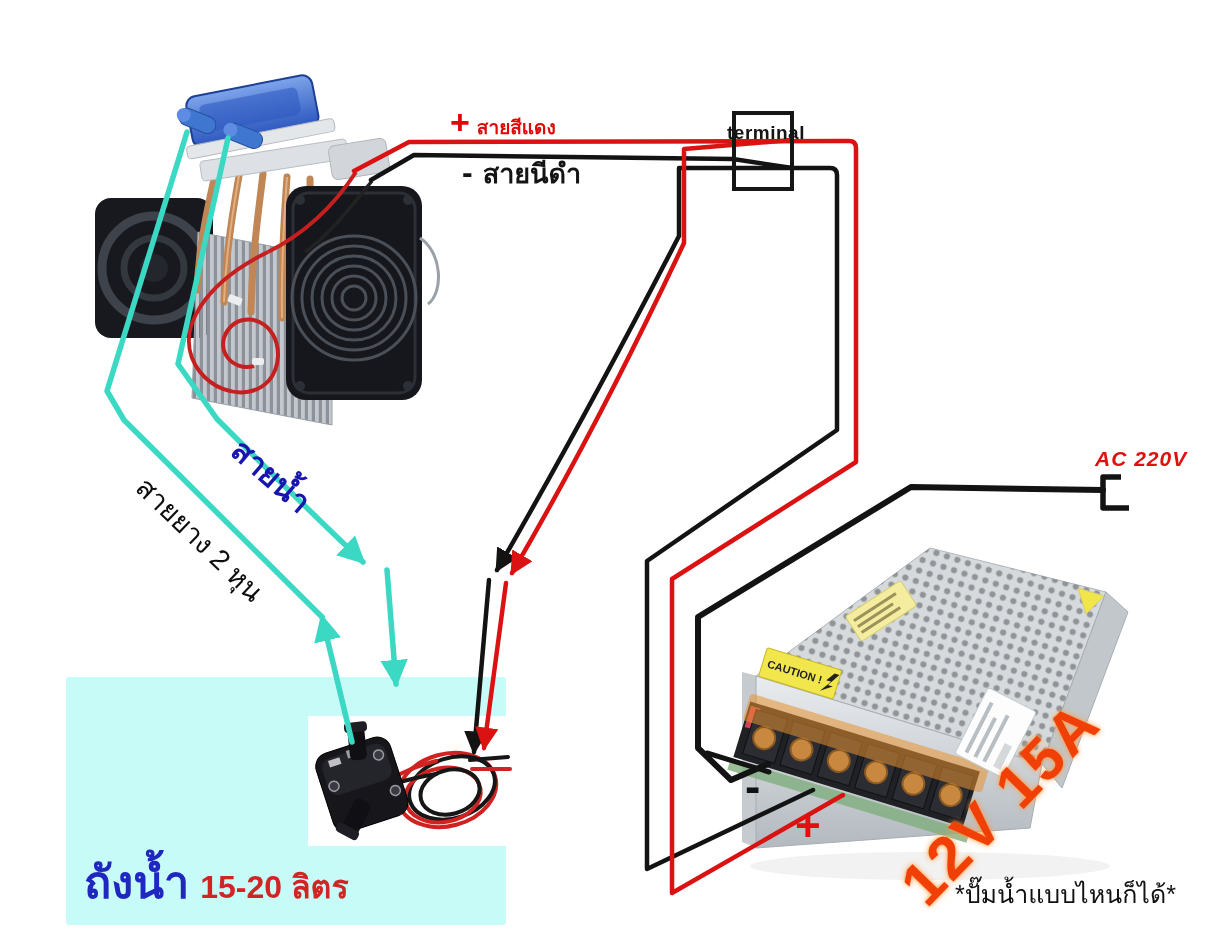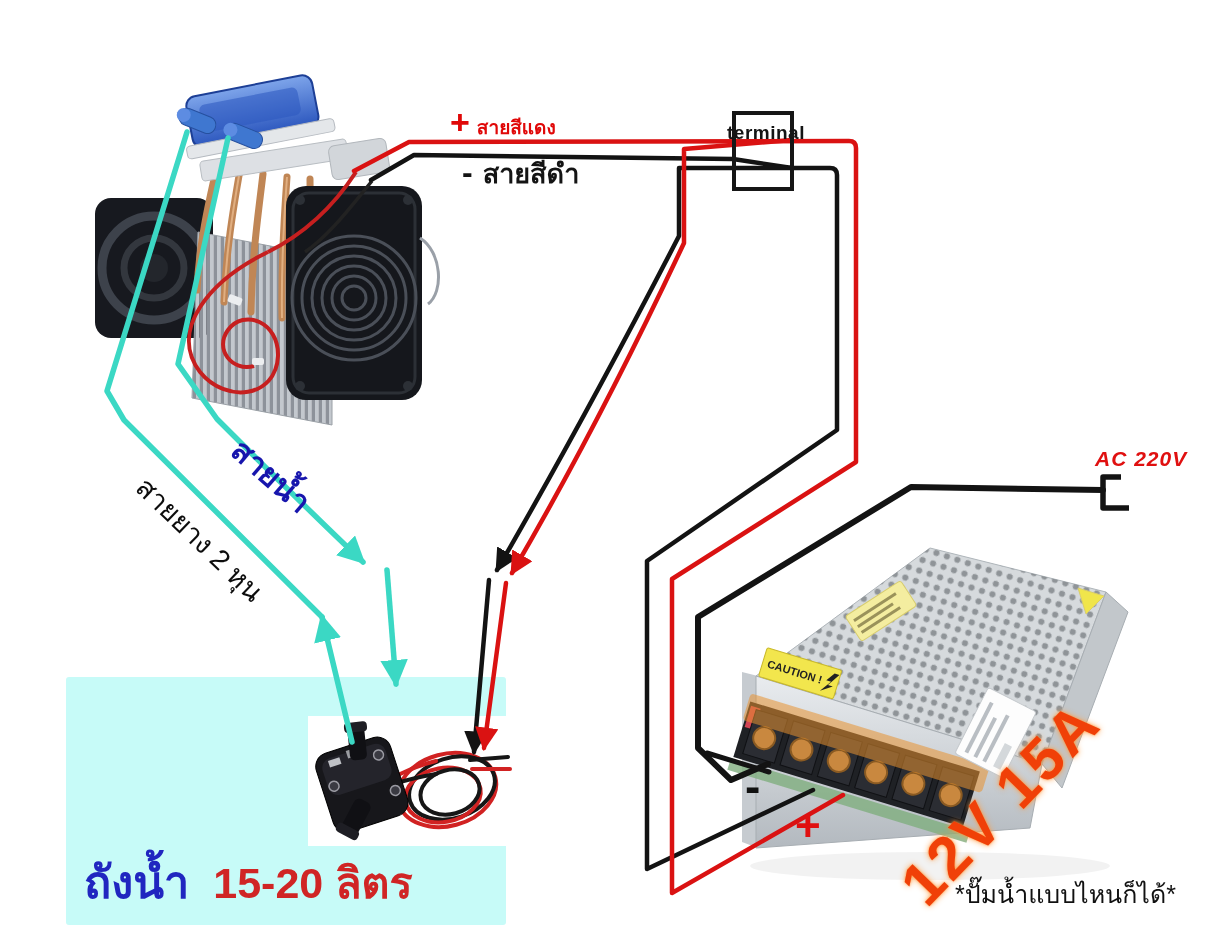--- a/index.html
+++ b/index.html
@@ -19,23 +19,23 @@
   .lbl-waterline{left:246px;top:434px;font-size:31px;font-weight:bold;color:#1715ad;
     transform:rotate(41deg);transform-origin:left top;}
   .lbl-hose{left:150px;top:473px;font-size:28px;color:#0d0d0d;
     transform:rotate(44deg);transform-origin:left top;}
   .lbl-ac{left:1063px;top:448px;font-size:21px;font-weight:bold;font-style:italic;color:#e01010;letter-spacing:1px;margin-left:32px;}
   .lbl-minus{left:745px;top:763px;font-size:46px;font-weight:bold;color:#111;}
   .lbl-plus{left:795px;top:804px;font-size:44px;font-weight:bold;color:#e01010;}
   .lbl-rating{left:934px;top:856px;font-size:60px;font-weight:bold;color:#f04008;
     letter-spacing:3px;transform:rotate(-46deg);transform-origin:left bottom;
     text-shadow:0 0 6px rgba(255,160,70,.95), 0 0 2px rgba(255,120,40,.9);}
-  .lbl-tank{left:84px;top:860px;display:flex;align-items:baseline;gap:24px;font-weight:bold;}
+  .lbl-tank{left:84px;top:860px;display:flex;align-items:baseline;gap:11px;font-weight:bold;}
   .lbl-tank .name{font-size:45px;color:#2026c0;}
-  .lbl-tank .cap{font-size:43px;color:#d02525;text-align:center;}
+  .lbl-tank .cap{font-size:32px;color:#d02525;text-align:center;}
   .lbl-note{left:955px;top:882px;font-size:25px;color:#111;}
 </style>
 </head>
 <body>
 
 <div id="canvas">
 
 <svg id="wiresvg" width="1208" height="932" viewBox="0 0 1208 932" xmlns="http://www.w3.org/2000/svg">
   <defs>
     <marker id="arrR" viewBox="0 0 8 8" refX="7" refY="4" markerWidth="5.2" markerHeight="5.2" orient="auto" markerUnits="strokeWidth">
@@ -254,21 +254,21 @@
 
 <div class="lbl lbl-terminal">terminal</div>
 
 <div class="lbl lbl-pos">
   <span class="sign">+</span>
   <span class="txt">สายสีแดง</span>
 </div>
 
 <div class="lbl lbl-neg">
   <span class="sign">-</span>
-  <span class="txt">สายสีดำ</span>
+  <span class="txt">สายนีดำ</span>
 </div>
 
 <div class="lbl lbl-waterline">สายน้ำ</div>
 
 <div class="lbl lbl-hose">สายยาง 2 หุน</div>
 
 <div class="lbl lbl-ac">AC 220V</div>
 
 <div class="lbl lbl-minus">-</div>
 

